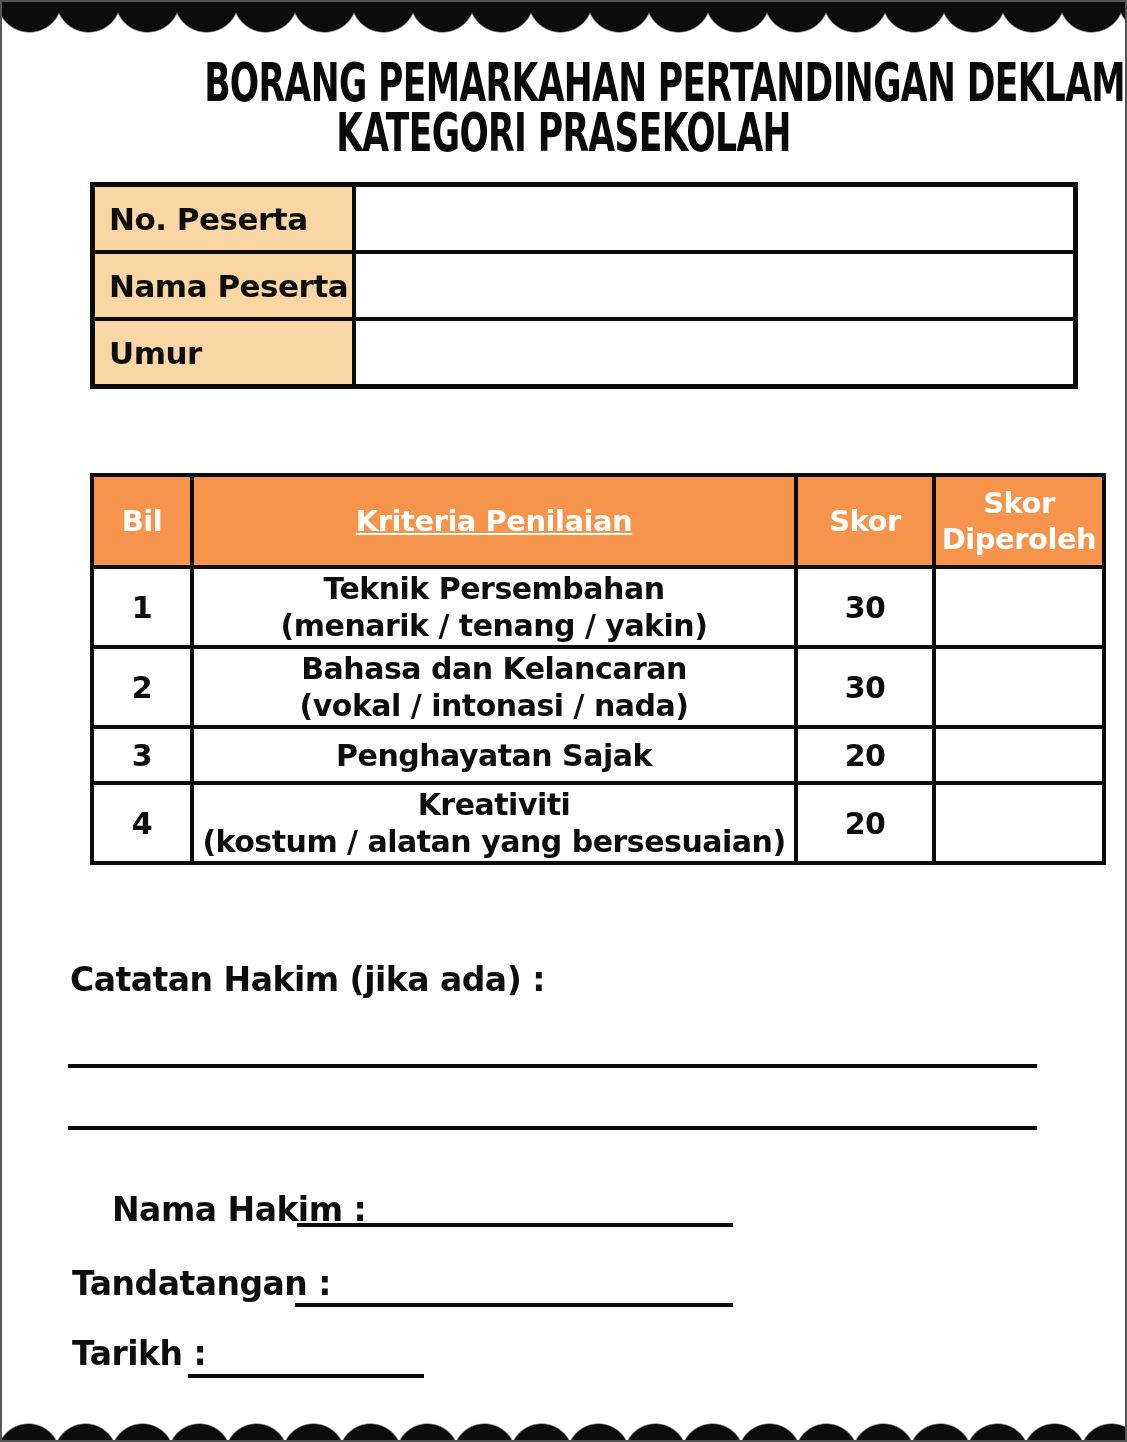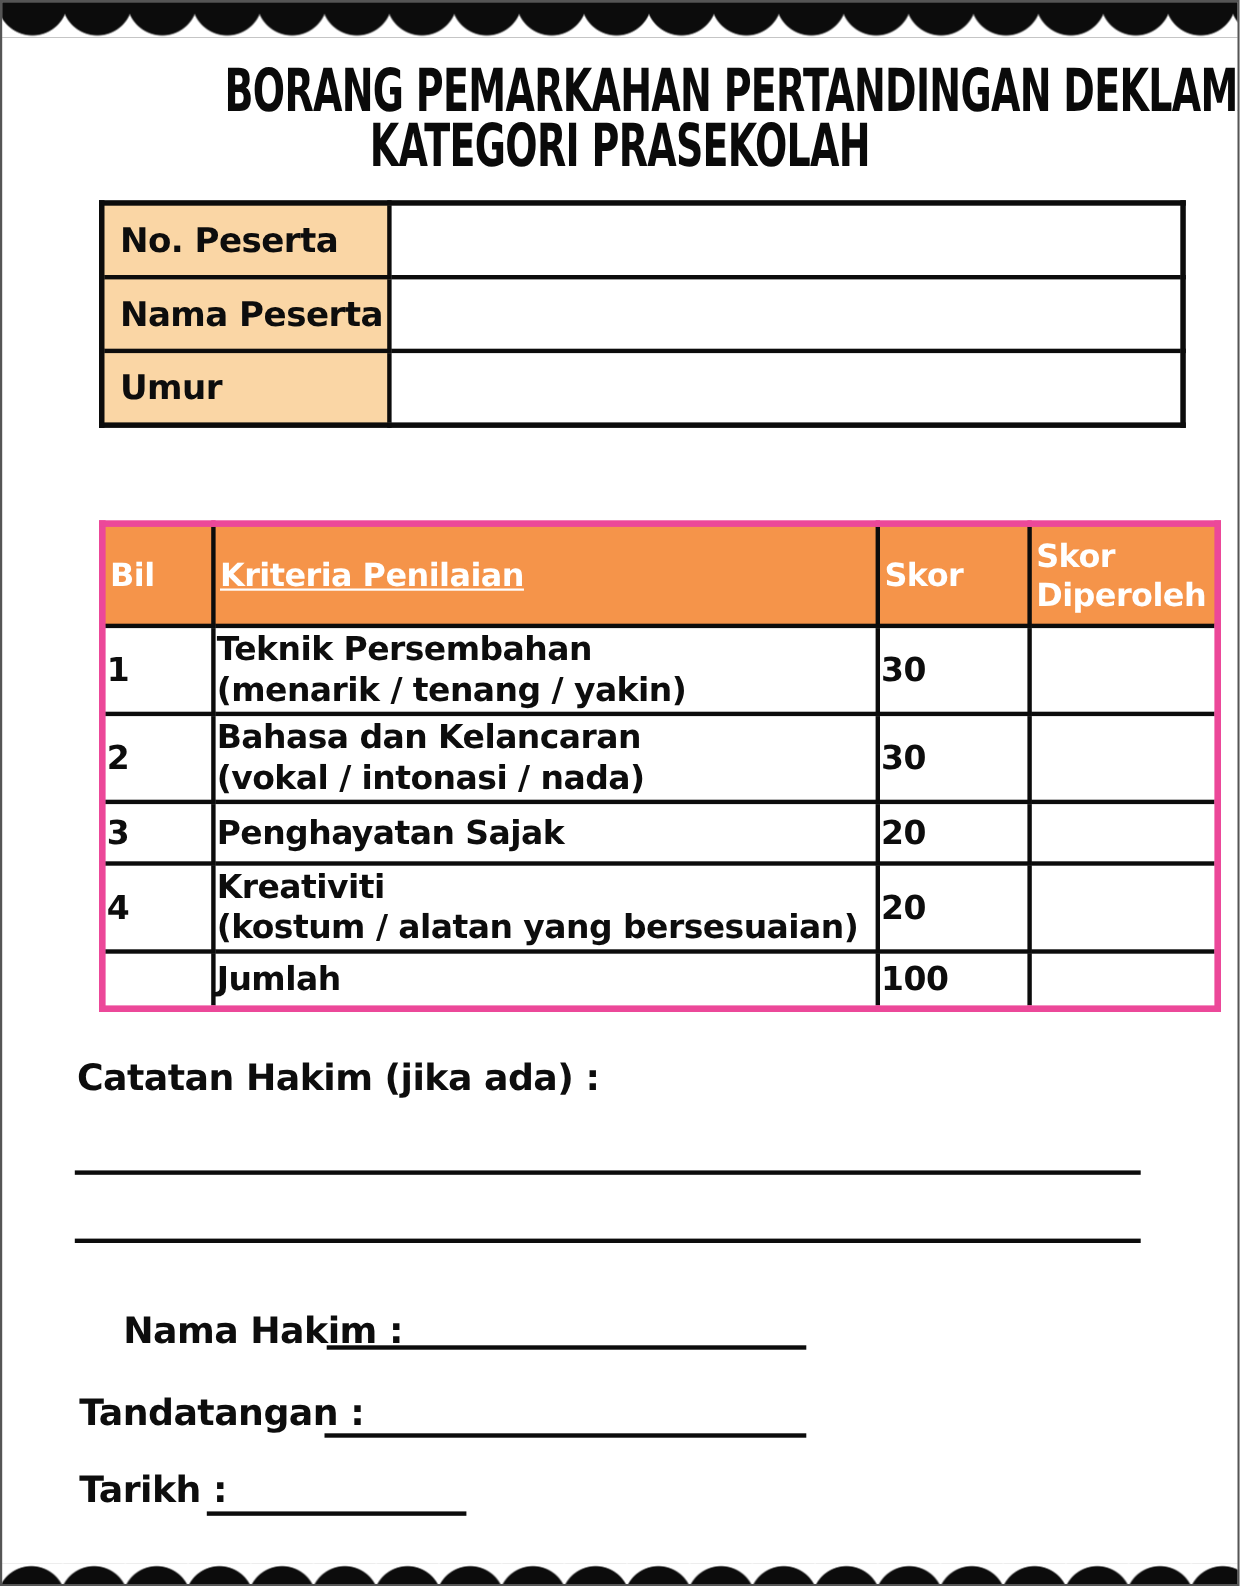--- a/index.html
+++ b/index.html
@@ -26,22 +26,22 @@
   .title-line{font-size:54px; line-height:50px; white-space:nowrap;
               transform:scaleX(0.64); transform-origin:50% 50%; letter-spacing:-1px;}
   
   table{border-collapse:collapse; table-layout:fixed;margin-left:24px;}
   .info-table{position:absolute; left:64px; top:180px; width:988px; border:5px solid #0c0c0c;}
   .info-table td{border:4px solid #0c0c0c; height:61px; box-sizing:content-box;}
   .info-label{width:242px; background:#FAD6A5; font-size:31px; font-weight:bold;
               padding-left:14px; letter-spacing:-0.5px;}
   .info-value{background:#ffffff;}
   
-  .score-table{position:absolute; left:64px; top:471px; width:990px; border:6px solid #ec4899;
-               text-align:left;}
+  .score-table{position:absolute; left:64px; top:471px; width:990px; border:3px solid #ec4899;
+               text-align:center;}
   .score-table th,.score-table td{border:4px solid #0c0c0c; letter-spacing:-0.5px; vertical-align:middle;}
   .score-table th{background:#F5944A; color:#ffffff; font-size:29px; line-height:36px;
                   font-weight:bold; height:88px; padding:0 4px;}
   .col-bil{width:88px;} .col-kriteria{width:592px;text-decoration:underline;} .col-skor{width:126px;} .col-skord{width:158px;}
   .score-table td{font-size:30px; line-height:37px; font-weight:bold; background:#fff;}
   .r-tall{height:70px;} .r-mid{height:56px;} .r-total{height:52px;}
   .skor-num{font-size:32px;}
   
   .label-text{position:absolute; font-size:33px; font-weight:bold; letter-spacing:-0.5px;
               white-space:nowrap; line-height:40px;}
@@ -113,26 +113,20 @@
     </tr>
     <tr class="r-tall">
       <td>4</td>
       <td>
         <div>Kreativiti</div>
         <div>(kostum / alatan yang bersesuaian)</div>
       </td>
       <td class="skor-num">20</td>
       <td></td>
     </tr>
-    <tr class="r-total">
-      <td></td>
-      <td>Jumlah</td>
-      <td class="skor-num">100</td>
-      <td></td>
-    </tr>
   </tbody>
     </table>
 
   <div class="label-text" style="left:68px; top:958px;text-align:right;">Catatan Hakim (jika ada) :</div>
   <div class="rule" style="left:66px; top:1062px; width:969px;"></div>
   <div class="rule" style="left:66px; top:1124px; width:969px;"></div>
 
   <div class="label-text" style="left:70px; top:1188px;margin-left:40px;">Nama Hakim :</div>
   <div class="rule" style="left:295px; top:1221px; width:436px;"></div>
 

